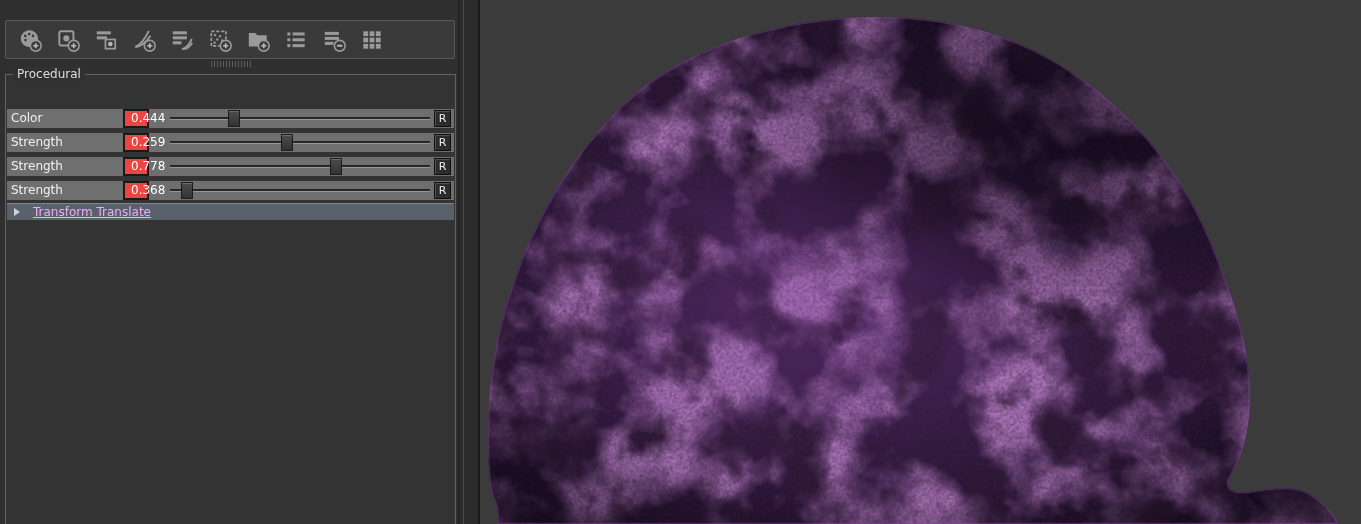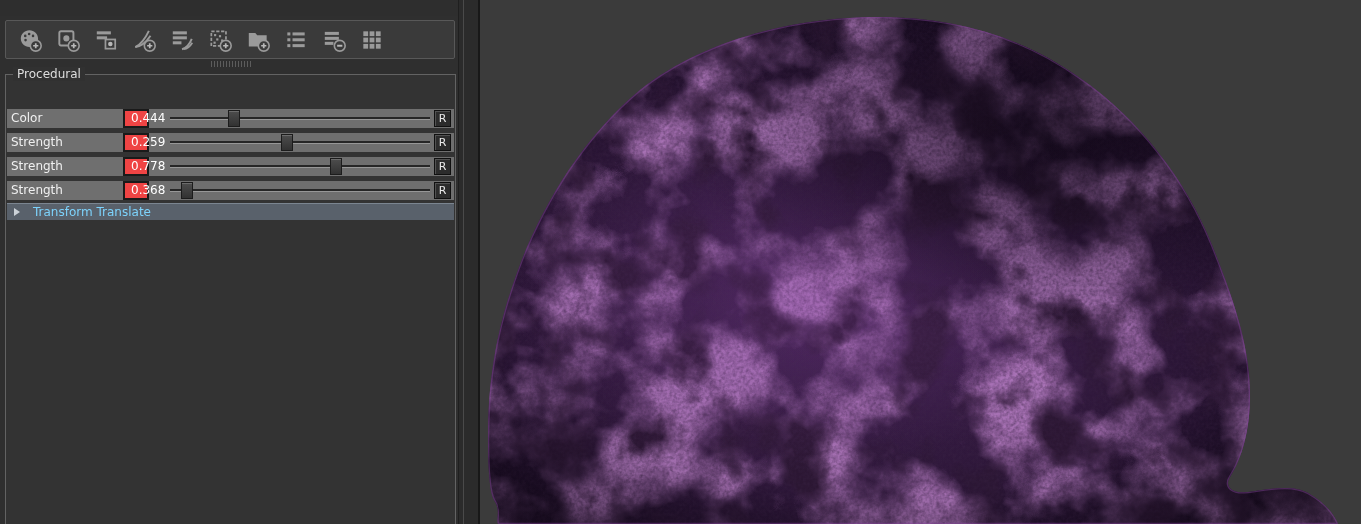--- a/index.html
+++ b/index.html
@@ -44,21 +44,21 @@
     box-shadow:inset 0 1px 0 rgba(255,255,255,0.18);cursor:grab;}
   .reset-btn{position:absolute;left:427px;top:1px;width:17px;height:17px;
     background:#2c2c2c;border:1px solid #101010;
     box-shadow:inset 1px 1px 0 rgba(255,255,255,0.18);
     color:#e9e9e9;font-size:11px;line-height:13px;text-align:center;padding:0;
     font-family:"DejaVu Sans","Liberation Sans",sans-serif;cursor:pointer;}
 
   .section-header{top:187px;height:17px;background:#59616b;border-top:1px solid #7b8590;cursor:pointer;}
   .tri{position:absolute;left:7px;top:4px;width:0;height:0;
     border-left:6px solid #ccd2d8;border-top:4px solid transparent;border-bottom:4px solid transparent;}
-  .section-label{position:absolute;left:26px;top:0;line-height:16px;color:#7dd3fc;font-size:12px;}
+  .section-label{position:absolute;left:26px;top:0;line-height:16px;color:#f0abfc;font-size:12px;text-decoration:underline;}
 
   
   .panel-divider{position:absolute;left:458px;top:0;width:20px;height:524px;
     background:#2b2b2b;border-left:1px solid #1f1f1f;}
   .panel-divider::after{content:"";position:absolute;left:4px;top:0;bottom:0;width:1px;background:#4a4a4a;}
 
   .viewport{position:absolute;left:478px;top:0;width:883px;height:524px;
     background:#3b3b3b;border-left:2px solid #181818;cursor:crosshair;}
   .viewport svg{position:absolute;left:0;top:0;}
 </style>

